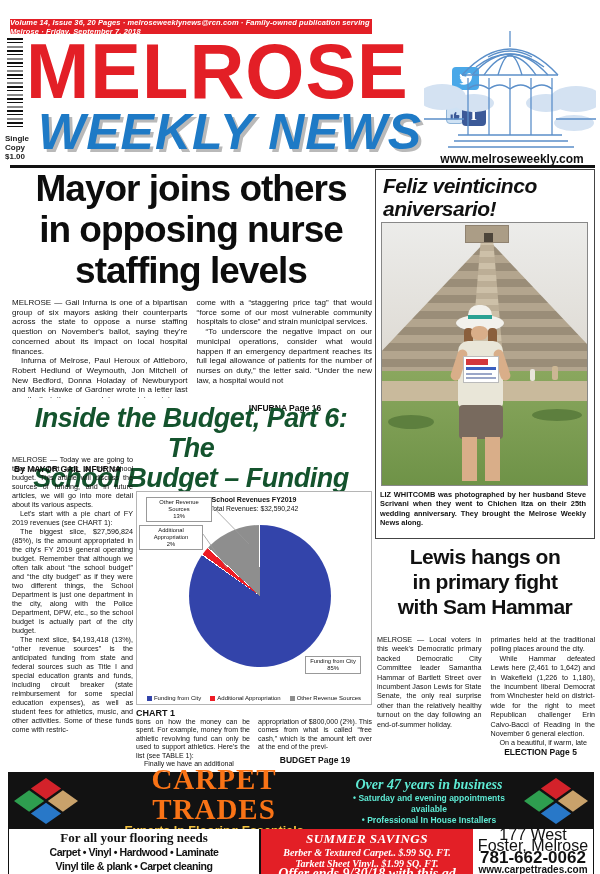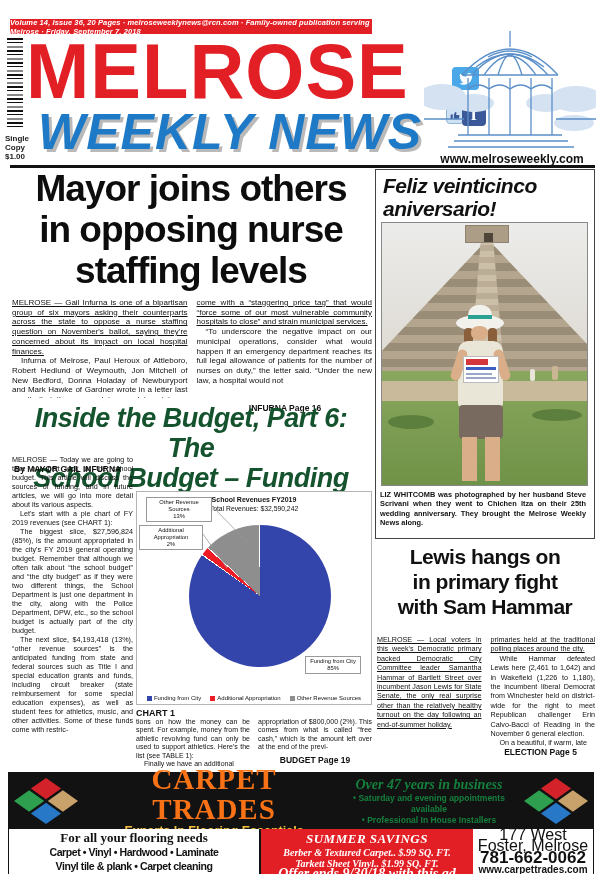--- a/index.html
+++ b/index.html
@@ -42,21 +42,21 @@
   
   .lead-headline {
     position:absolute; left:10px; top:161px; width:362px;
     font-size:37px; line-height:41px; font-weight:bold; text-align:center;
     letter-spacing:-1px; white-space:pre-line; color:#0d0d0d;
   }
   .cols { position:absolute; display:flex; gap:9px; text-align:justify; }
   .lead-cols { left:12px; top:291px; width:360px; height:100px; overflow:hidden; font-size:8px; line-height:9.7px; }
   .cols .col { flex:1; }
   .cols p { text-indent:9px; }
-  .cols p.cont { text-indent:0;text-decoration:underline; }
+  .cols p.cont { text-indent:0; }
   .jump { position:absolute; font-size:8.5px; font-weight:bold; text-align:center; }
   .jump-infurna { left:198px; top:396px; width:174px; }
   
   .budget-headline {
     position:absolute; left:8px; top:396px; width:366px;
     font-size:27px; line-height:30px; font-weight:bold; font-style:italic;
     text-align:center; white-space:pre-line; letter-spacing:-0.5px; color:#14532d;
   }
   .byline { position:absolute; left:14px; top:457px; font-size:8.5px; font-weight:bold; }
   .budget-col1 { position:absolute; left:12px; top:448px; width:121px; height:294px; overflow:hidden;
@@ -132,21 +132,21 @@
   .lewis-cols { left:377px; top:628px; width:218px; height:128px; overflow:hidden; font-size:7.2px; line-height:9.4px; }
   .jump-election { left:486px; top:740px; width:109px; }
   
   .ad { position:absolute; left:8px; top:765px; width:586px; height:104px; border:1px solid #111; }
   .ad-banner { position:absolute; left:0; top:0; width:100%; height:56px; background:#121212;
     display:flex; align-items:center; }
   .diamond-logo { width:74px; height:48px; flex:0 0 auto; }
   .ad-center { margin-left:6px; width:250px; text-align:center; }
   .ad-name { color:#f97316; font-family:"Liberation Serif",serif; font-weight:bold; font-size:29px; line-height:30px; letter-spacing:1px; }
   .ad-tagline { color:#f2c23e; font-weight:bold; font-size:12.5px; }
-  .ad-right { flex:1; text-align:center; color:#15803d; padding:0 4px; }
+  .ad-right { flex:1; text-align:center; color:#5eead4; padding:0 4px; }
   .ad-years { font-family:"Liberation Serif",serif; font-style:italic; font-weight:bold; font-size:14px; }
   .ad-bullet { font-size:8.5px; font-weight:bold; line-height:11px; }
   .ad-row { position:absolute; left:0; top:56px; width:100%; height:46px; display:flex; }
   .ad-cell-left { width:252px; background:#fff; border-right:2px solid #111; text-align:center; padding-top:2px; }
   .ad-flooring-head { font-family:"Liberation Serif",serif; font-weight:bold; font-size:13px; line-height:14px; }
   .ad-flooring-line { font-size:11.5px; font-weight:bold; line-height:14px; letter-spacing:-0.5px; transform:scaleX(.92); transform-origin:center; }
   .ad-cell-mid { width:212px; background:#e31f26; color:#fff; text-align:center;
     font-family:"Liberation Serif",serif; font-style:italic; font-weight:bold; }
   .ad-savings-title { font-size:13px; line-height:17px; padding-top:1px; letter-spacing:.5px; }
   .ad-savings-line { font-size:10px; line-height:11px; }

